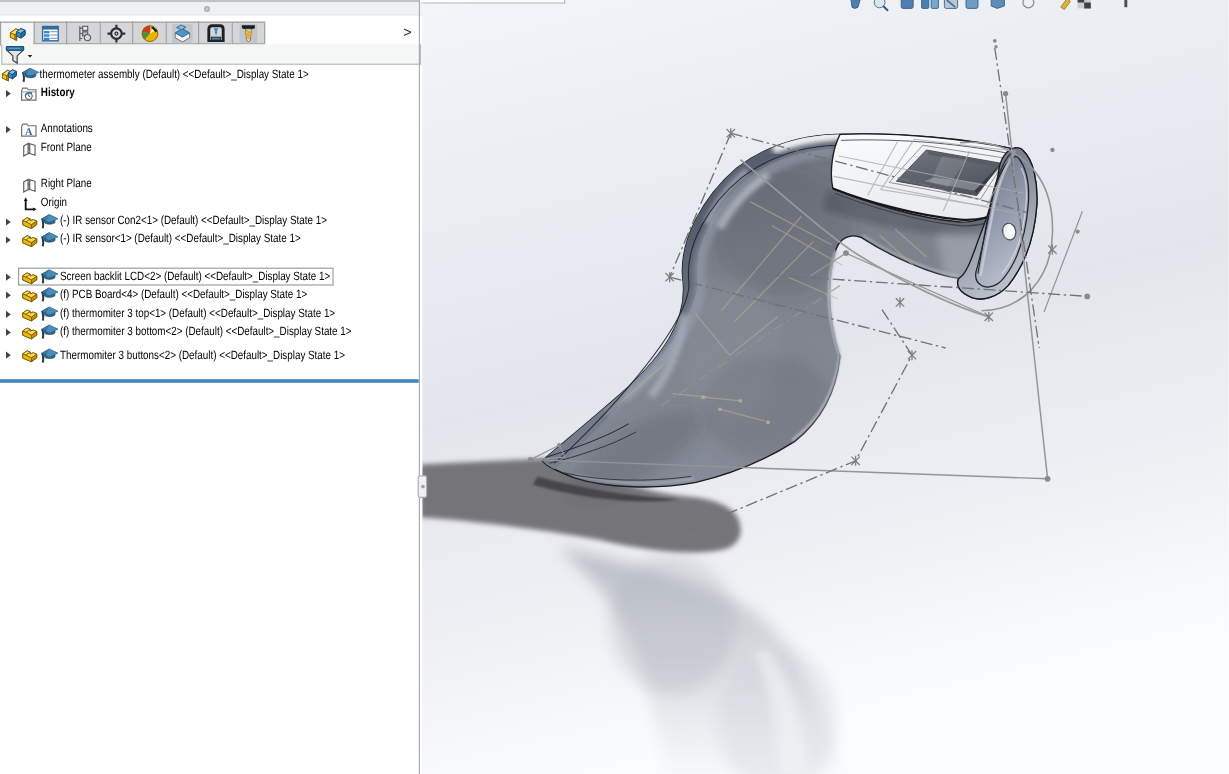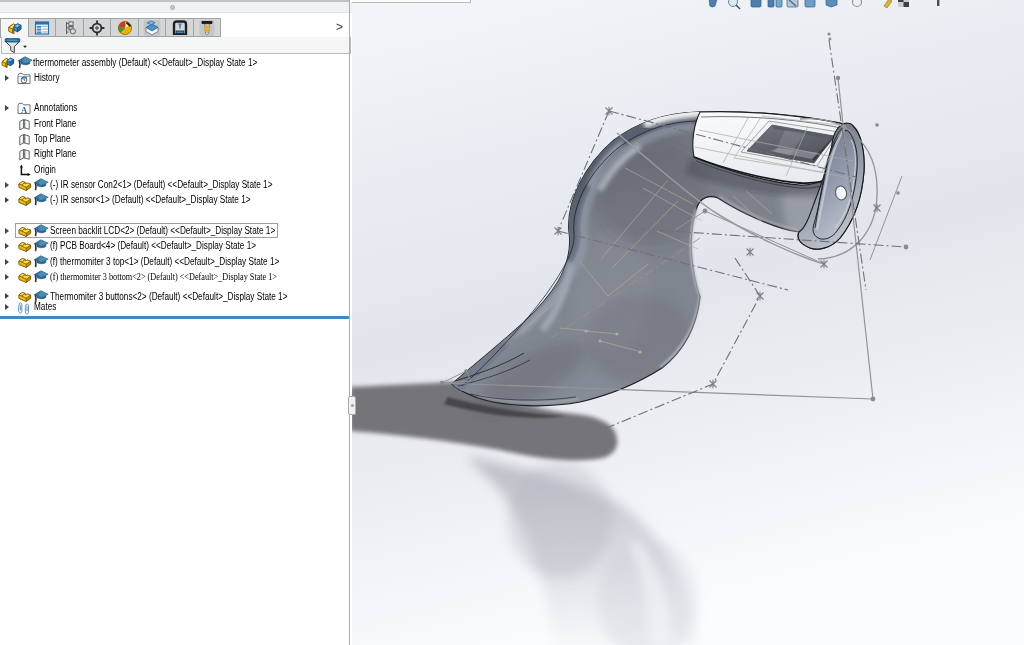--- a/index.html
+++ b/index.html
@@ -361,21 +361,21 @@
             <path d="M9.3,6.1 L12.6,3.6 L12.6,7.2 L9.3,9.7 Z" fill="#2a6ea6" stroke="#174e79" stroke-width="0.8"></path>
           </svg>
           <svg class="ic" style="left:17px;top:0.5px" width="16" height="13" viewBox="0 0 16 13">
             <path d="M2.3,4.4 C2.9,7.2 3.6,9.6 2.5,12.2" fill="none" stroke="#33373c" stroke-width="1.7"></path>
             <path d="M8,0.8 L15.2,4.3 L8.3,7.2 L1.4,4.6 Z" fill="#3679a4" stroke="#1c4b69" stroke-width="0.6"></path>
             <path d="M3.9,5.4 L4,7.6 C5.5,9.1 10.5,9.3 12.8,7.5 L12.8,5.4 L8.3,7.2 Z" fill="#2d6890" stroke="#1c4b69" stroke-width="0.6"></path>
             <path d="M8,0.8 L15.2,4.3 L8.3,7.2 L5.2,6 Z" fill="#4a8cb8"></path>
           </svg>
           <span class="txt" style="left:33px">thermometer assembly (Default) &lt;&lt;Default&gt;_Display State 1&gt;</span>
         </div>
-        <div class="row" style="top: 57.5px;">
+        <div class="row" style="top: 57.5px; font-weight: bold;">
           <div class="arw"></div>
           <svg class="ic" style="left:17px" width="14" height="13" viewBox="0 0 14 13">
             <path d="M1,3.5 L1,11.5 L13,11.5 L13,2.8 L6.5,2.8 L5.4,1.4 L2,1.4 Z" fill="#fdfdfd" stroke="#707478" stroke-width="1"></path>
             <path d="M1,4.6 L13,4.6" stroke="#9a9ea2" stroke-width="0.8"></path>
             <circle cx="7" cy="8" r="2.9" fill="#fff" stroke="#444" stroke-width="0.8"></circle>
             <path d="M4.6,7 A3.1,3.1 0 0 1 9.2,6" fill="none" stroke="#2e7cb8" stroke-width="1.6"></path>
             <path d="M9.8,4.6 L9.3,6.6 L7.6,5.5 Z" fill="#2e7cb8"></path>
             <path d="M7,6.6 L7,8 L8.2,8.6" stroke="#333" stroke-width="0.8" fill="none"></path>
           </svg>
           <span class="txt" style="left:34px">History</span>
@@ -389,28 +389,20 @@
           <span class="txt" style="left:34px">Annotations</span>
         </div>
         <div class="row" style="top: 103.5px;">
           <svg class="ic" style="left:19px" width="11" height="13" viewBox="0 0 11 13">
             <path d="M0.8,3.6 L4.4,1.5 L4.4,9.9 L0.8,12 Z" fill="none" stroke="#4e5357" stroke-width="0.9"></path>
             <path d="M5.8,1.7 L10.2,3.1 L10.2,11.3 L5.8,9.9 Z" fill="none" stroke="#4e5357" stroke-width="0.9"></path>
             <path d="M5.1,1 L5.1,12.2" stroke="#4e5357" stroke-width="0.9" stroke-dasharray="2.2 1.6"></path>
           </svg>
           <span class="txt" style="left:34px">Front Plane</span>
         </div>
-        <div class="row" style="top: 118.5px;">
-          <svg class="ic" style="left:19px" width="11" height="13" viewBox="0 0 11 13">
-            <path d="M0.8,3.6 L4.4,1.5 L4.4,9.9 L0.8,12 Z" fill="none" stroke="#4e5357" stroke-width="0.9"></path>
-            <path d="M5.8,1.7 L10.2,3.1 L10.2,11.3 L5.8,9.9 Z" fill="none" stroke="#4e5357" stroke-width="0.9"></path>
-            <path d="M5.1,1 L5.1,12.2" stroke="#4e5357" stroke-width="0.9" stroke-dasharray="2.2 1.6"></path>
-          </svg>
-          <span class="txt" style="left:34px">Top Plane</span>
-        </div>
         <div class="row" style="top: 149.5px;">
           <svg class="ic" style="left:19px" width="12" height="13" viewBox="0 0 12 13">
             <path d="M2.4,2.8 L2.4,10.4 L10,10.4" fill="none" stroke="#111" stroke-width="1.5"></path>
             <path d="M2.4,0.4 L0.9,3.4 L3.9,3.4 Z" fill="#111"></path>
             <path d="M11.6,10.4 L8.6,8.9 L8.6,11.9 Z" fill="#111"></path>
           </svg>
           <span class="txt" style="left:34px">Origin</span>
         </div>
         <div class="row" style="top: 133.5px;">
           <svg class="ic" style="left:19px" width="11" height="13" viewBox="0 0 11 13">
@@ -499,21 +491,21 @@
             <path d="M3.6,6 L8.2,8.3 L8.2,11.4 L1,8.4 L1,4.8 Z" fill="#edb90a" stroke="#6b5200" stroke-width="0.6"></path>
           </svg>
           <svg class="ic" style="left:33px;top:0.5px" width="16" height="13" viewBox="0 0 16 13">
             <path d="M2.3,4.4 C2.9,7.2 3.6,9.6 2.5,12.2" fill="none" stroke="#33373c" stroke-width="1.7"></path>
             <path d="M8,0.8 L15.2,4.3 L8.3,7.2 L1.4,4.6 Z" fill="#3679a4" stroke="#1c4b69" stroke-width="0.6"></path>
             <path d="M3.9,5.4 L4,7.6 C5.5,9.1 10.5,9.3 12.8,7.5 L12.8,5.4 L8.3,7.2 Z" fill="#2d6890" stroke="#1c4b69" stroke-width="0.6"></path>
             <path d="M8,0.8 L15.2,4.3 L8.3,7.2 L5.2,6 Z" fill="#4a8cb8"></path>
           </svg>
           <span class="txt" style="left:50px">(f) thermomiter 3 top&lt;1&gt; (Default) &lt;&lt;Default&gt;_Display State 1&gt;</span>
         </div>
-        <div class="row" style="top: 256.5px; font-family: Liberation Serif, serif;">
+        <div class="row" style="top: 256.5px;">
           <div class="arw"></div>
           <svg class="ic" style="left:18px" width="14" height="13" viewBox="0 0 14 13">
             <path d="M1,4.8 L4.6,2.4 L7.2,3.5 L7.2,5 L9.6,4 L12.6,5.2 L12.6,8.2 L8.2,11.4 L1,8.4 Z" fill="#f2c21d" stroke="#6b5200" stroke-width="0.8"></path>
             <path d="M1,4.8 L4.6,2.4 L7.2,3.5 L3.6,6 Z" fill="#ffe065" stroke="#6b5200" stroke-width="0.6"></path>
             <path d="M7.2,3.5 L7.2,5 L9.6,4 L12.6,5.2 L8.2,8.3 L3.6,6 Z" fill="#ffd84d" stroke="#6b5200" stroke-width="0.6"></path>
             <path d="M8.2,8.3 L12.6,5.2 L12.6,8.2 L8.2,11.4 Z" fill="#c79407" stroke="#6b5200" stroke-width="0.6"></path>
             <path d="M3.6,6 L8.2,8.3 L8.2,11.4 L1,8.4 L1,4.8 Z" fill="#edb90a" stroke="#6b5200" stroke-width="0.6"></path>
           </svg>
           <svg class="ic" style="left:33px;top:0.5px" width="16" height="13" viewBox="0 0 16 13">
             <path d="M2.3,4.4 C2.9,7.2 3.6,9.6 2.5,12.2" fill="none" stroke="#33373c" stroke-width="1.7"></path>
@@ -532,28 +524,20 @@
             <path d="M8.2,8.3 L12.6,5.2 L12.6,8.2 L8.2,11.4 Z" fill="#c79407" stroke="#6b5200" stroke-width="0.6"></path>
             <path d="M3.6,6 L8.2,8.3 L8.2,11.4 L1,8.4 L1,4.8 Z" fill="#edb90a" stroke="#6b5200" stroke-width="0.6"></path>
           </svg>
           <svg class="ic" style="left:33px;top:0.5px" width="16" height="13" viewBox="0 0 16 13">
             <path d="M2.3,4.4 C2.9,7.2 3.6,9.6 2.5,12.2" fill="none" stroke="#33373c" stroke-width="1.7"></path>
             <path d="M8,0.8 L15.2,4.3 L8.3,7.2 L1.4,4.6 Z" fill="#3679a4" stroke="#1c4b69" stroke-width="0.6"></path>
             <path d="M3.9,5.4 L4,7.6 C5.5,9.1 10.5,9.3 12.8,7.5 L12.8,5.4 L8.3,7.2 Z" fill="#2d6890" stroke="#1c4b69" stroke-width="0.6"></path>
             <path d="M8,0.8 L15.2,4.3 L8.3,7.2 L5.2,6 Z" fill="#4a8cb8"></path>
           </svg>
           <span class="txt" style="left:50px">Thermomiter 3 buttons&lt;2&gt; (Default) &lt;&lt;Default&gt;_Display State 1&gt;</span>
-        </div>
-        <div class="row" style="top: 286.5px;">
-          <div class="arw"></div>
-          <svg class="ic" style="left:17px" width="13" height="14" viewBox="0 0 13 14">
-            <path d="M2.1,3.6 C2.1,2.2 3.1,1.6 3.9,1.9 C4.7,2.2 4.9,3 4.9,4.2 L4.9,9.6 C4.9,11.2 4.3,12.1 3.3,12.1 C2.3,12.1 1.7,11.2 1.7,9.6 L1.7,5.2 C1.7,4.2 2,3.7 2.6,3.7 C3.2,3.7 3.4,4.2 3.4,5.2 L3.4,9.4" fill="none" stroke="#5b8fc0" stroke-width="1"></path>
-            <path d="M8.7,4.8 C8.7,3.4 9.7,2.8 10.5,3.1 C11.3,3.4 11.5,4.2 11.5,5.4 L11.5,10.4 C11.5,12 10.9,12.9 9.9,12.9 C8.9,12.9 8.3,12 8.3,10.4 L8.3,6.4 C8.3,5.4 8.6,4.9 9.2,4.9 C9.8,4.9 10,5.4 10,6.4 L10,10.2" fill="none" stroke="#5b8fc0" stroke-width="1"></path>
-          </svg>
-          <span class="txt" style="left:34px">Mates</span>
         </div>
       </div>
     <div id="rollback"></div>
   </div>
   <div id="panelborder"></div>
   <div id="divhandle">
       <div class="d"></div>
     </div>
 </div>
 

